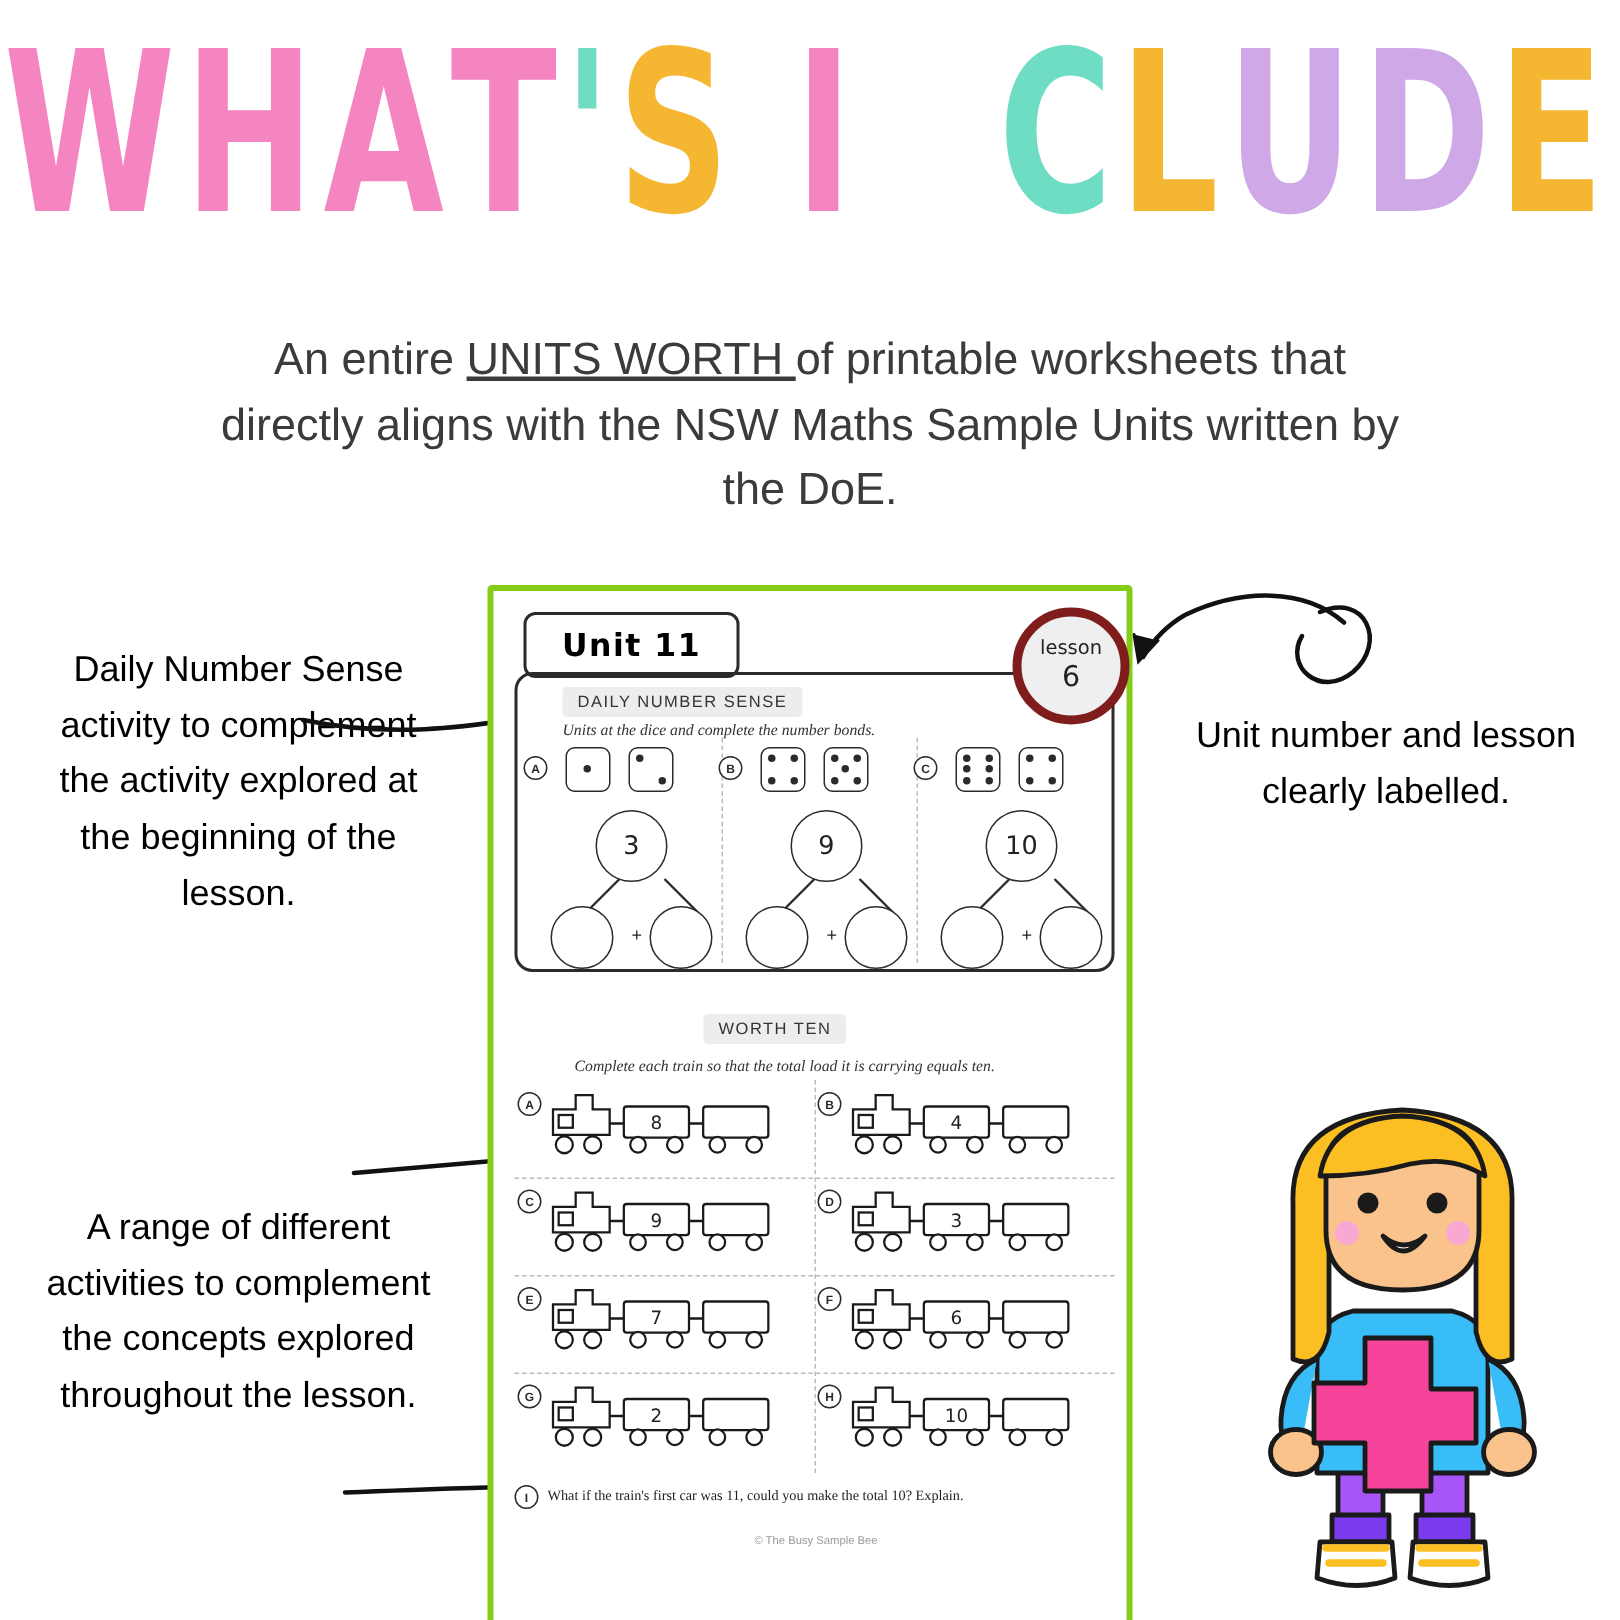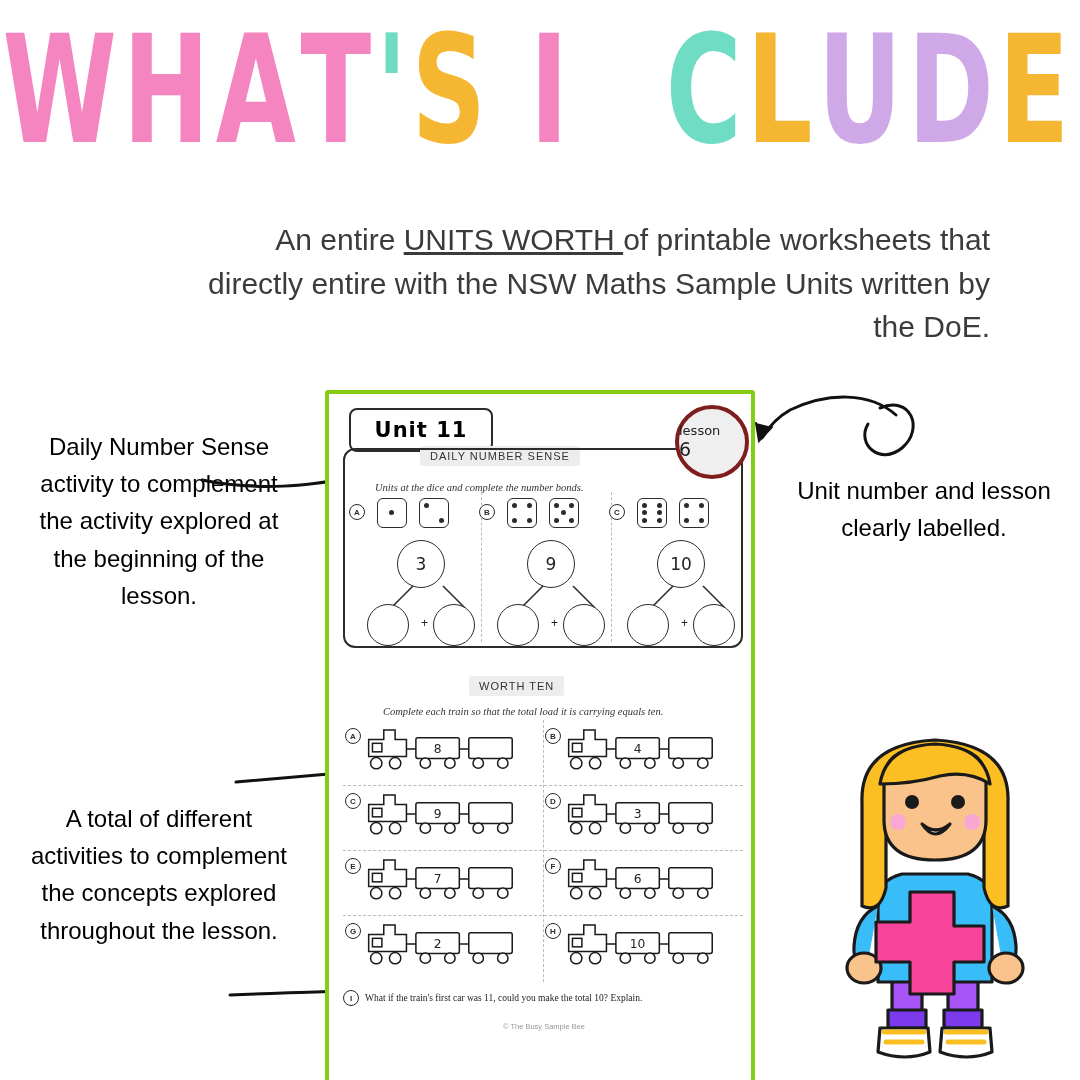--- a/index.html
+++ b/index.html
@@ -11,41 +11,41 @@
   
   .title{
     position:absolute;top:34px;left:0;width:1080px;text-align:center;
     font-family:"DejaVu Sans", sans-serif;
     font-weight:bold;font-size:108px;letter-spacing:2px;line-height:1.05;
     white-space:nowrap;
   }
   .title span{display:inline-block;transform:scaleY(1.38) scaleX(0.96);transform-origin:center;}
   
   .subtitle{
-    position:absolute;top:218px;left:90px;width:900px;text-align:right;
+    position:absolute;top:218px;left:90px;width:900px;text-align:center;
     font-size:30px;line-height:1.45;color:#3b3b3b;
     font-family:"Liberation Sans", sans-serif;
   }
   .subtitle u{text-decoration:underline;}
   
   .page{
     position:absolute;left:325px;top:390px;width:430px;height:716px;
     background:#fff;border:4px solid #84cc16;border-radius:3px;
     box-sizing:border-box;overflow:hidden;
   }
   .unit-chip{
     position:absolute;left:20px;top:14px;width:140px;height:40px;
     border:2px solid #2b2b2b;border-radius:8px;
     display:flex;align-items:center;justify-content:center;
     font-family:"DejaVu Sans", sans-serif;font-weight:bold;font-size:21px;letter-spacing:1px;
   }
   .lesson-badge{
     position:absolute;left:675px;top:405px;width:66px;height:66px;border-radius:50%;
-    background:#efefef;border:4px solid #7f1d1d;
-    display:flex;flex-direction:column;align-items:flex-start;justify-content:center;
+    background:#efefef;border:6px solid #7f1d1d;
+    display:flex;flex-direction:column;align-items:center;justify-content:center;
     font-family:"DejaVu Sans", sans-serif;font-size:13px;line-height:1.15;color:#222;z-index:6;
   }
   .lesson-badge .num{font-size:19px;}
   .section-tag{
     position:absolute;background:#ededed;border-radius:3px;
     font-size:11px;letter-spacing:1px;color:#333;
     padding:4px 10px;font-family:"Liberation Sans", sans-serif;
   }
   .instr{
     position:absolute;font-size:10.5px;color:#333;font-style:italic;
@@ -103,26 +103,26 @@
   
   .girl{position:absolute;left:800px;top:710px;width:270px;height:360px;}
 </style>
 </head>
 <body>
 
 <div class="title" id="title-host"><span style="color: rgb(245, 133, 192);">W</span><span style="color: rgb(245, 133, 192);">H</span><span style="color: rgb(245, 133, 192);">A</span><span style="color: rgb(245, 133, 192);">T</span><span style="color: rgb(111, 220, 196);">'</span><span style="color: rgb(245, 183, 49);">S</span><span style="color: rgb(245, 133, 192);">&nbsp;</span><span style="color: rgb(245, 133, 192);">I</span><span style="color: rgb(255, 255, 255);">N</span><span style="color: rgb(111, 220, 196);">C</span><span style="color: rgb(245, 183, 49);">L</span><span style="color: rgb(207, 168, 232);">U</span><span style="color: rgb(207, 168, 232);">D</span><span style="color: rgb(245, 183, 49);">E</span><span style="color: rgb(111, 220, 196);">D</span></div>
 
 <div class="subtitle">
   <span>An entire </span><u>UNITS WORTH </u><span>of printable worksheets that</span><br>
-  <span>directly entire with the NSW Maths Sample Units written by</span><br>
+  <span>directly aligns with the NSW Maths Sample Units written by</span><br>
   <span>the DoE.</span>
 </div>
 
 <div class="anno anno-left1">Daily Number Sense activity to complement the activity explored at the beginning of the lesson.</div>
-<div class="anno anno-left2">A total of different activities to complement the concepts explored throughout the lesson.</div>
+<div class="anno anno-left2">A range of different activities to complement the concepts explored throughout the lesson.</div>
 <div class="anno anno-right">Unit number and lesson clearly labelled.</div>
 
 <svg class="overlay" viewBox="0 0 1080 1080">
   <g stroke="#111" stroke-width="3" fill="none" stroke-linecap="round">
     <path d="M202,480 C260,492 310,485 352,478"></path>
     <path d="M340,470 L354,478 L341,487" fill="#111" stroke-width="2"></path>
     <path d="M236,782 C280,778 318,775 352,772"></path>
     <path d="M341,764 L355,772 L342,781" fill="#111" stroke-width="2"></path>
     <path d="M230,995 C276,993 312,992 344,991"></path>
     <path d="M333,983 L347,991 L334,1000" fill="#111" stroke-width="2"></path>
@@ -134,21 +134,21 @@
 
 <div class="lesson-badge">
   <div>lesson</div>
   <div class="num">6</div>
 </div>
 
 <div class="page">
 
   <div class="unit-chip">Unit 11</div>
 
-  <div class="section-tag" style="left:46px;top:52px;margin-left:45px;">DAILY NUMBER SENSE</div>
+  <div class="section-tag" style="left:46px;top:64px;">DAILY NUMBER SENSE</div>
   <div class="instr" style="left:46px;top:88px;">Units at the dice and complete the number bonds.</div>
 
   <div class="dns-box" id="dns-box">
       <div class="dns-col" style="left: 18px;">
         <div class="letter" style="position: absolute; left: -14px; top: 6px;">A</div>
         <div style="position: absolute; left: 14px; top: 0px; display: flex; gap: 12px;">
           <div class="die">
             <div></div>
             <div></div>
             <div></div>

